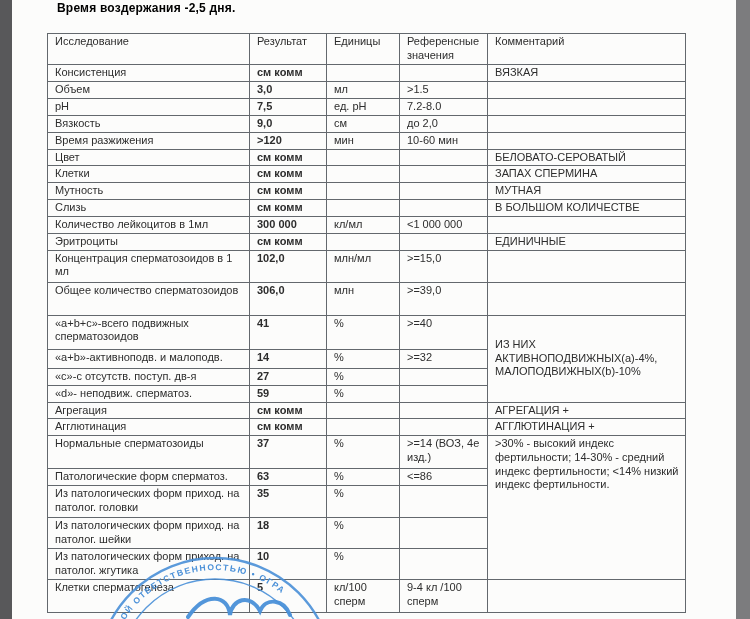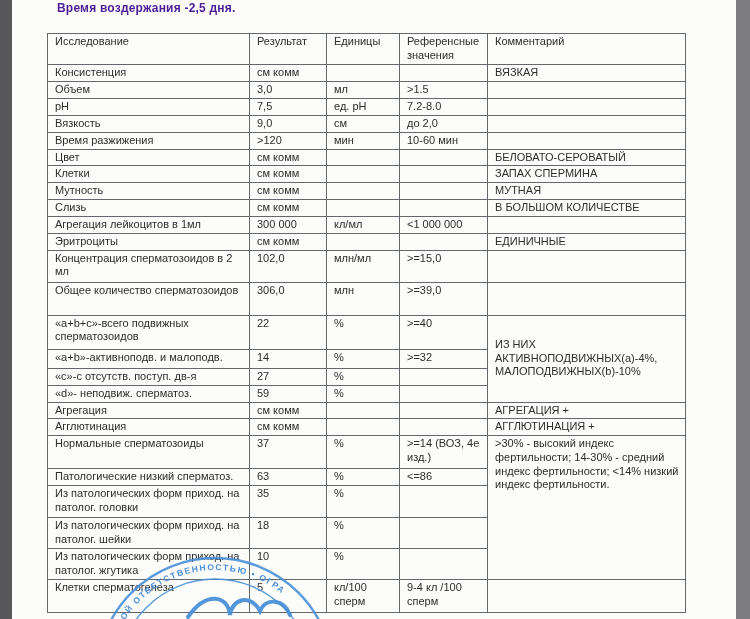--- a/index.html
+++ b/index.html
@@ -6,35 +6,35 @@
   body{
     width:750px;height:619px;position:relative;overflow:hidden;
     background:#fcfcfb;color:#2d2d2d;
     font-family:"Liberation Sans", sans-serif;
   }
   .edge{position:absolute;top:0;height:619px;}
   .edge-left{left:0;width:12px;background:#58585a;}
   .edge-right{right:0;width:14px;background:#7c7c7e;}
   .doc-title{
     position:absolute;left:57px;top:1px;
-    font-size:12px;font-weight:bold;letter-spacing:.2px;color:#4c1d95;
+    font-size:12px;font-weight:bold;letter-spacing:.2px;color:#000000;
   }
   table.results{
     position:absolute;left:47px;top:33px;width:638px;
     border-collapse:collapse;table-layout:fixed;
     font-size:11px;line-height:1.25;color:#2d2d2d;padding-left:36px;
   }
   .results th,.results td{
     border:1px solid #63686d;
     padding:1px 4px 1px 7px;
     vertical-align:top;text-align:left;font-weight:normal;
     overflow:hidden;word-wrap:break-word;
   }
   .results thead th{height:27px;}
-  .results td.b{font-weight:normal;}
+  .results td.b{font-weight:bold;}
   .results td.mid{vertical-align:middle;}
   .stamp-wrap{position:absolute;left:88px;top:553px;width:254px;height:66px;pointer-events:none;}
 </style>
 </head>
 <body>
 
 <div class="edge edge-left"></div>
 <div class="edge edge-right"></div>
 
 <div class="doc-title">Время воздержания -2,5 дня.</div>
@@ -114,50 +114,50 @@
         <td rowspan="1">МУТНАЯ</td>
       </tr>
       <tr style="height: 16px;">
         <td>Слизь</td>
         <td class="b">см комм</td>
         <td></td>
         <td></td>
         <td rowspan="1">В БОЛЬШОМ КОЛИЧЕСТВЕ</td>
       </tr>
       <tr style="height: 17px;">
-        <td>Агрегация лейкоцитов в 1мл</td>
+        <td>Количество лейкоцитов в 1мл</td>
         <td class="b">300 000</td>
         <td>кл/мл</td>
         <td>&lt;1 000 000</td>
         <td rowspan="1"></td>
       </tr>
       <tr style="height: 16px;">
         <td>Эритроциты</td>
         <td class="b">см комм</td>
         <td></td>
         <td></td>
         <td rowspan="1">ЕДИНИЧНЫЕ</td>
       </tr>
       <tr style="height: 32px;">
-        <td>Концентрация сперматозоидов в 2 мл</td>
+        <td>Концентрация сперматозоидов в 1 мл</td>
         <td class="b">102,0</td>
         <td>млн/мл</td>
         <td>&gt;=15,0</td>
         <td rowspan="1"></td>
       </tr>
       <tr style="height: 33px;">
         <td>Общее количество сперматозоидов</td>
         <td class="b">306,0</td>
         <td>млн</td>
         <td>&gt;=39,0</td>
         <td rowspan="1"></td>
       </tr>
       <tr style="height: 34px;">
         <td>«a+b+c»-всего подвижных сперматозоидов</td>
-        <td class="b">22</td>
+        <td class="b">41</td>
         <td>%</td>
         <td>&gt;=40</td>
         <td rowspan="4" class="mid">ИЗ НИХ АКТИВНОПОДВИЖНЫХ(а)-4%, МАЛОПОДВИЖНЫХ(b)-10%</td>
       </tr>
       <tr style="height: 19px;">
         <td>«a+b»-активноподв. и малоподв.</td>
         <td class="b">14</td>
         <td>%</td>
         <td>&gt;=32</td>
       </tr>
@@ -188,21 +188,21 @@
         <td rowspan="1">АГГЛЮТИНАЦИЯ +</td>
       </tr>
       <tr style="height: 33px;">
         <td>Нормальные сперматозоиды</td>
         <td class="b">37</td>
         <td>%</td>
         <td>&gt;=14 (ВОЗ, 4е изд.)</td>
         <td rowspan="5">&gt;30% - высокий индекс фертильности; 14-30% - средний индекс фертильности; &lt;14% низкий индекс фертильности.</td>
       </tr>
       <tr style="height: 16px;">
-        <td>Патологические низкий сперматоз.</td>
+        <td>Патологические форм сперматоз.</td>
         <td class="b">63</td>
         <td>%</td>
         <td>&lt;=86</td>
       </tr>
       <tr style="height: 32px;">
         <td>Из патологических форм приход. на патолог. головки</td>
         <td class="b">35</td>
         <td>%</td>
         <td></td>
       </tr>

